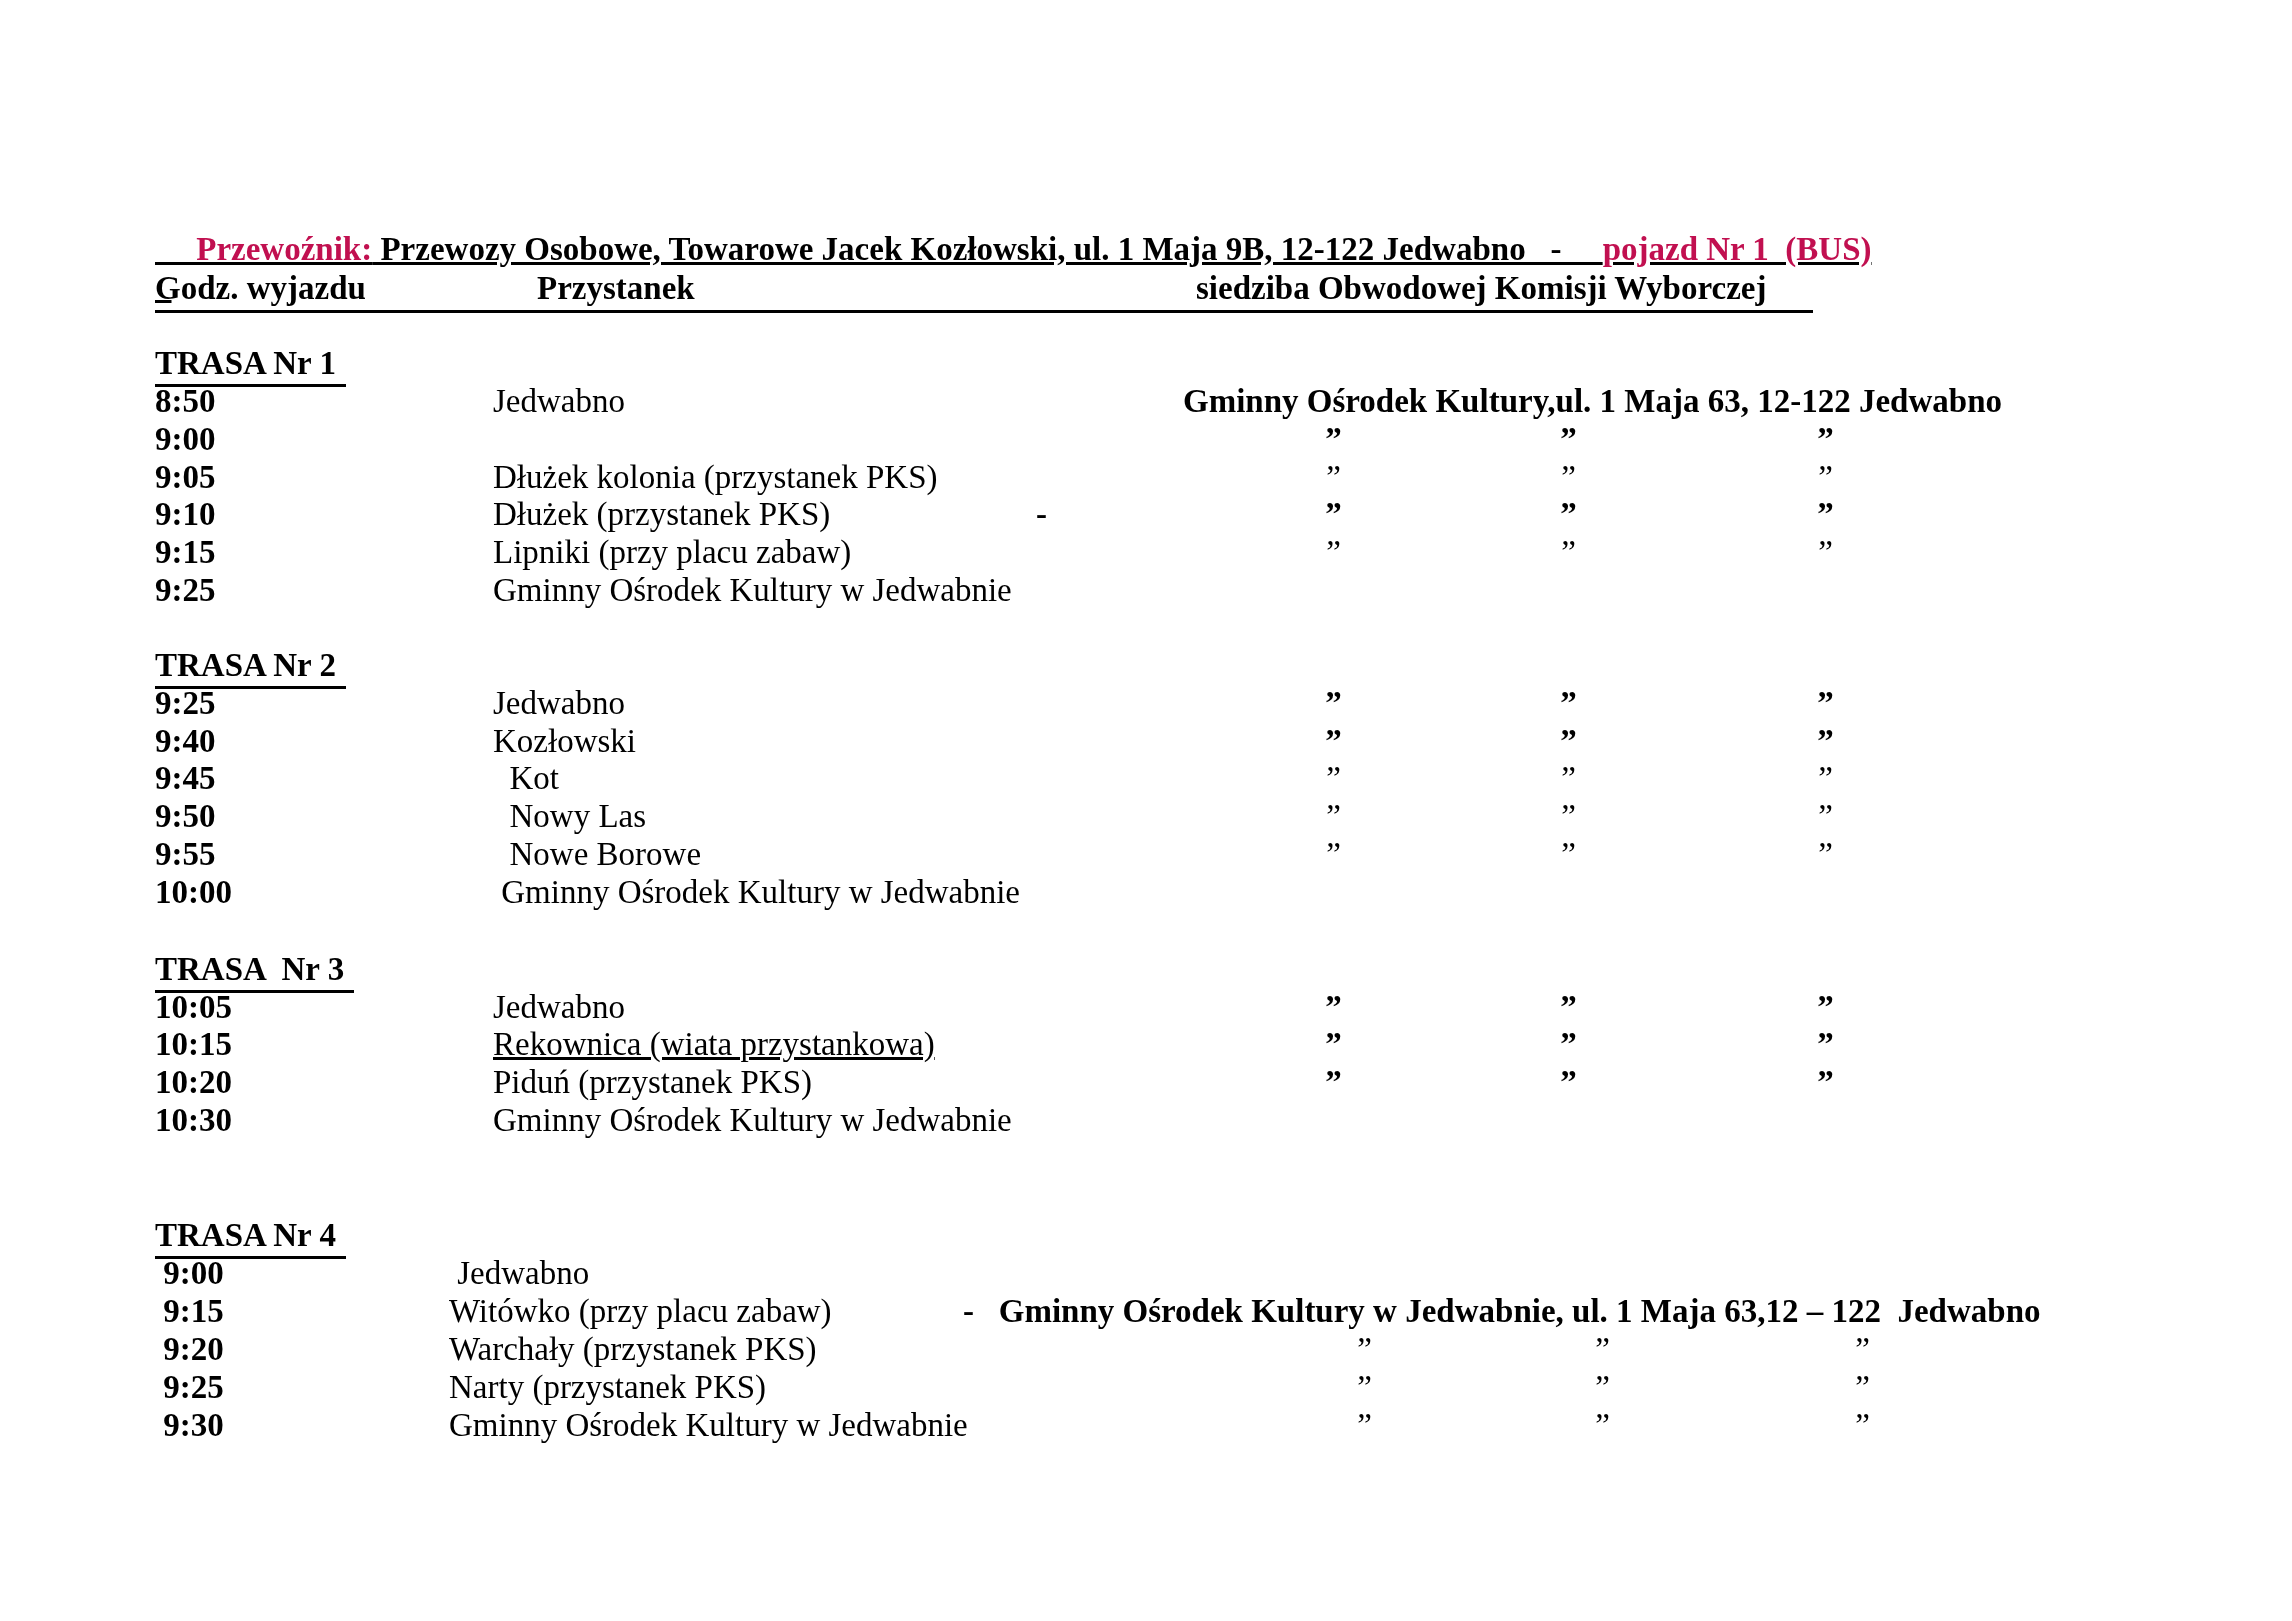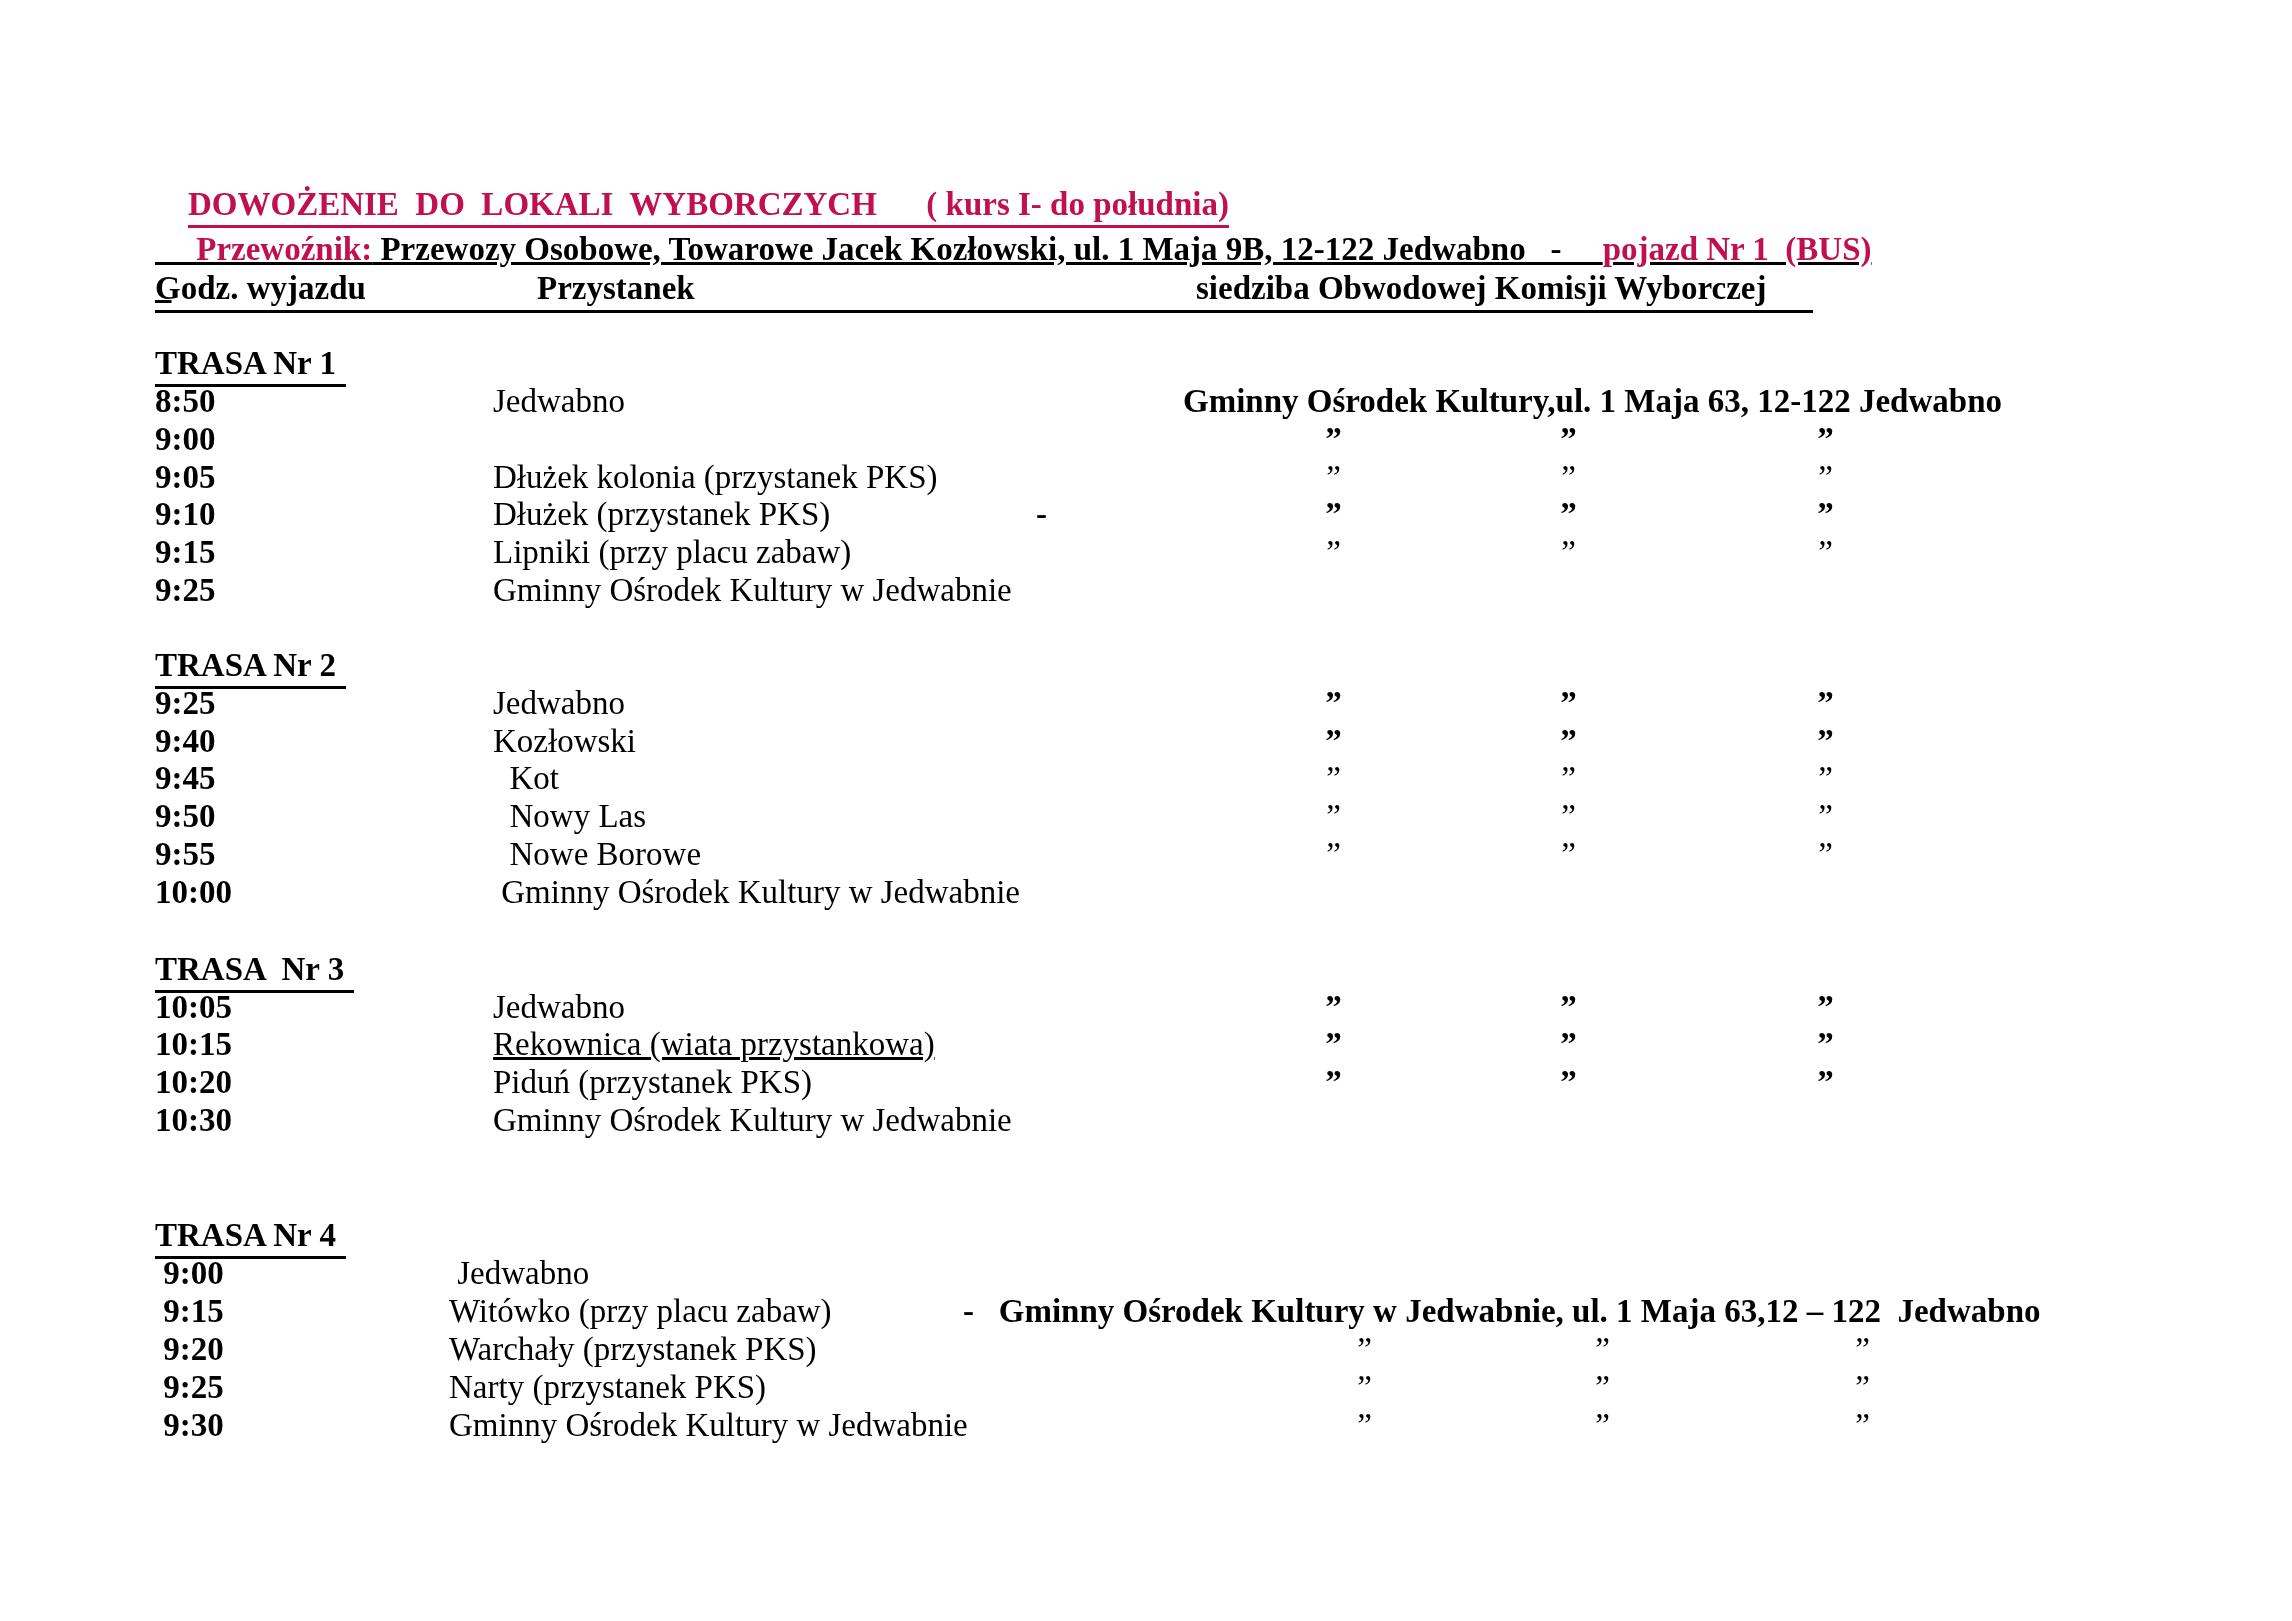--- a/index.html
+++ b/index.html
@@ -24,23 +24,20 @@
   .colheader span{position:absolute;top:0;white-space:pre;font-weight:bold;line-height:38px;}
   .row{position:absolute;left:0;width:2293px;height:38px;}
   .row .cell{position:absolute;top:0;white-space:pre;line-height:38px;}
   .ditto{width:69px;text-align:center;}
 </style>
 </head>
 <body>
 
 <div id="page">
 
-  <div class="abs b accent" style="left:155px;top:147px;">
-    <span class="title-underline">DOWOŻENIE  DO  LOKALI  WYBORCZYCH      ( kurs I- do południa)</span>
-  </div>
 
   <div class="abs b" style="left:155px;top:192px;text-decoration:underline;">
     <span class="accent"> Przewoźnik:</span><span> Przewozy Osobowe, Towarowe Jacek Kozłowski, ul. 1 Maja 9B, 12-122 Jedwabno   -     </span><span class="accent">pojazd Nr 1  (BUS)</span>
   </div>
 
   <div class="colheader">
     <span style="left:0px;">Godz. wyjazdu</span>
     <span style="left:382px;">Przystanek</span>
     <span style="left:1041px;">siedziba Obwodowej Komisji Wyborczej</span>
   </div>

